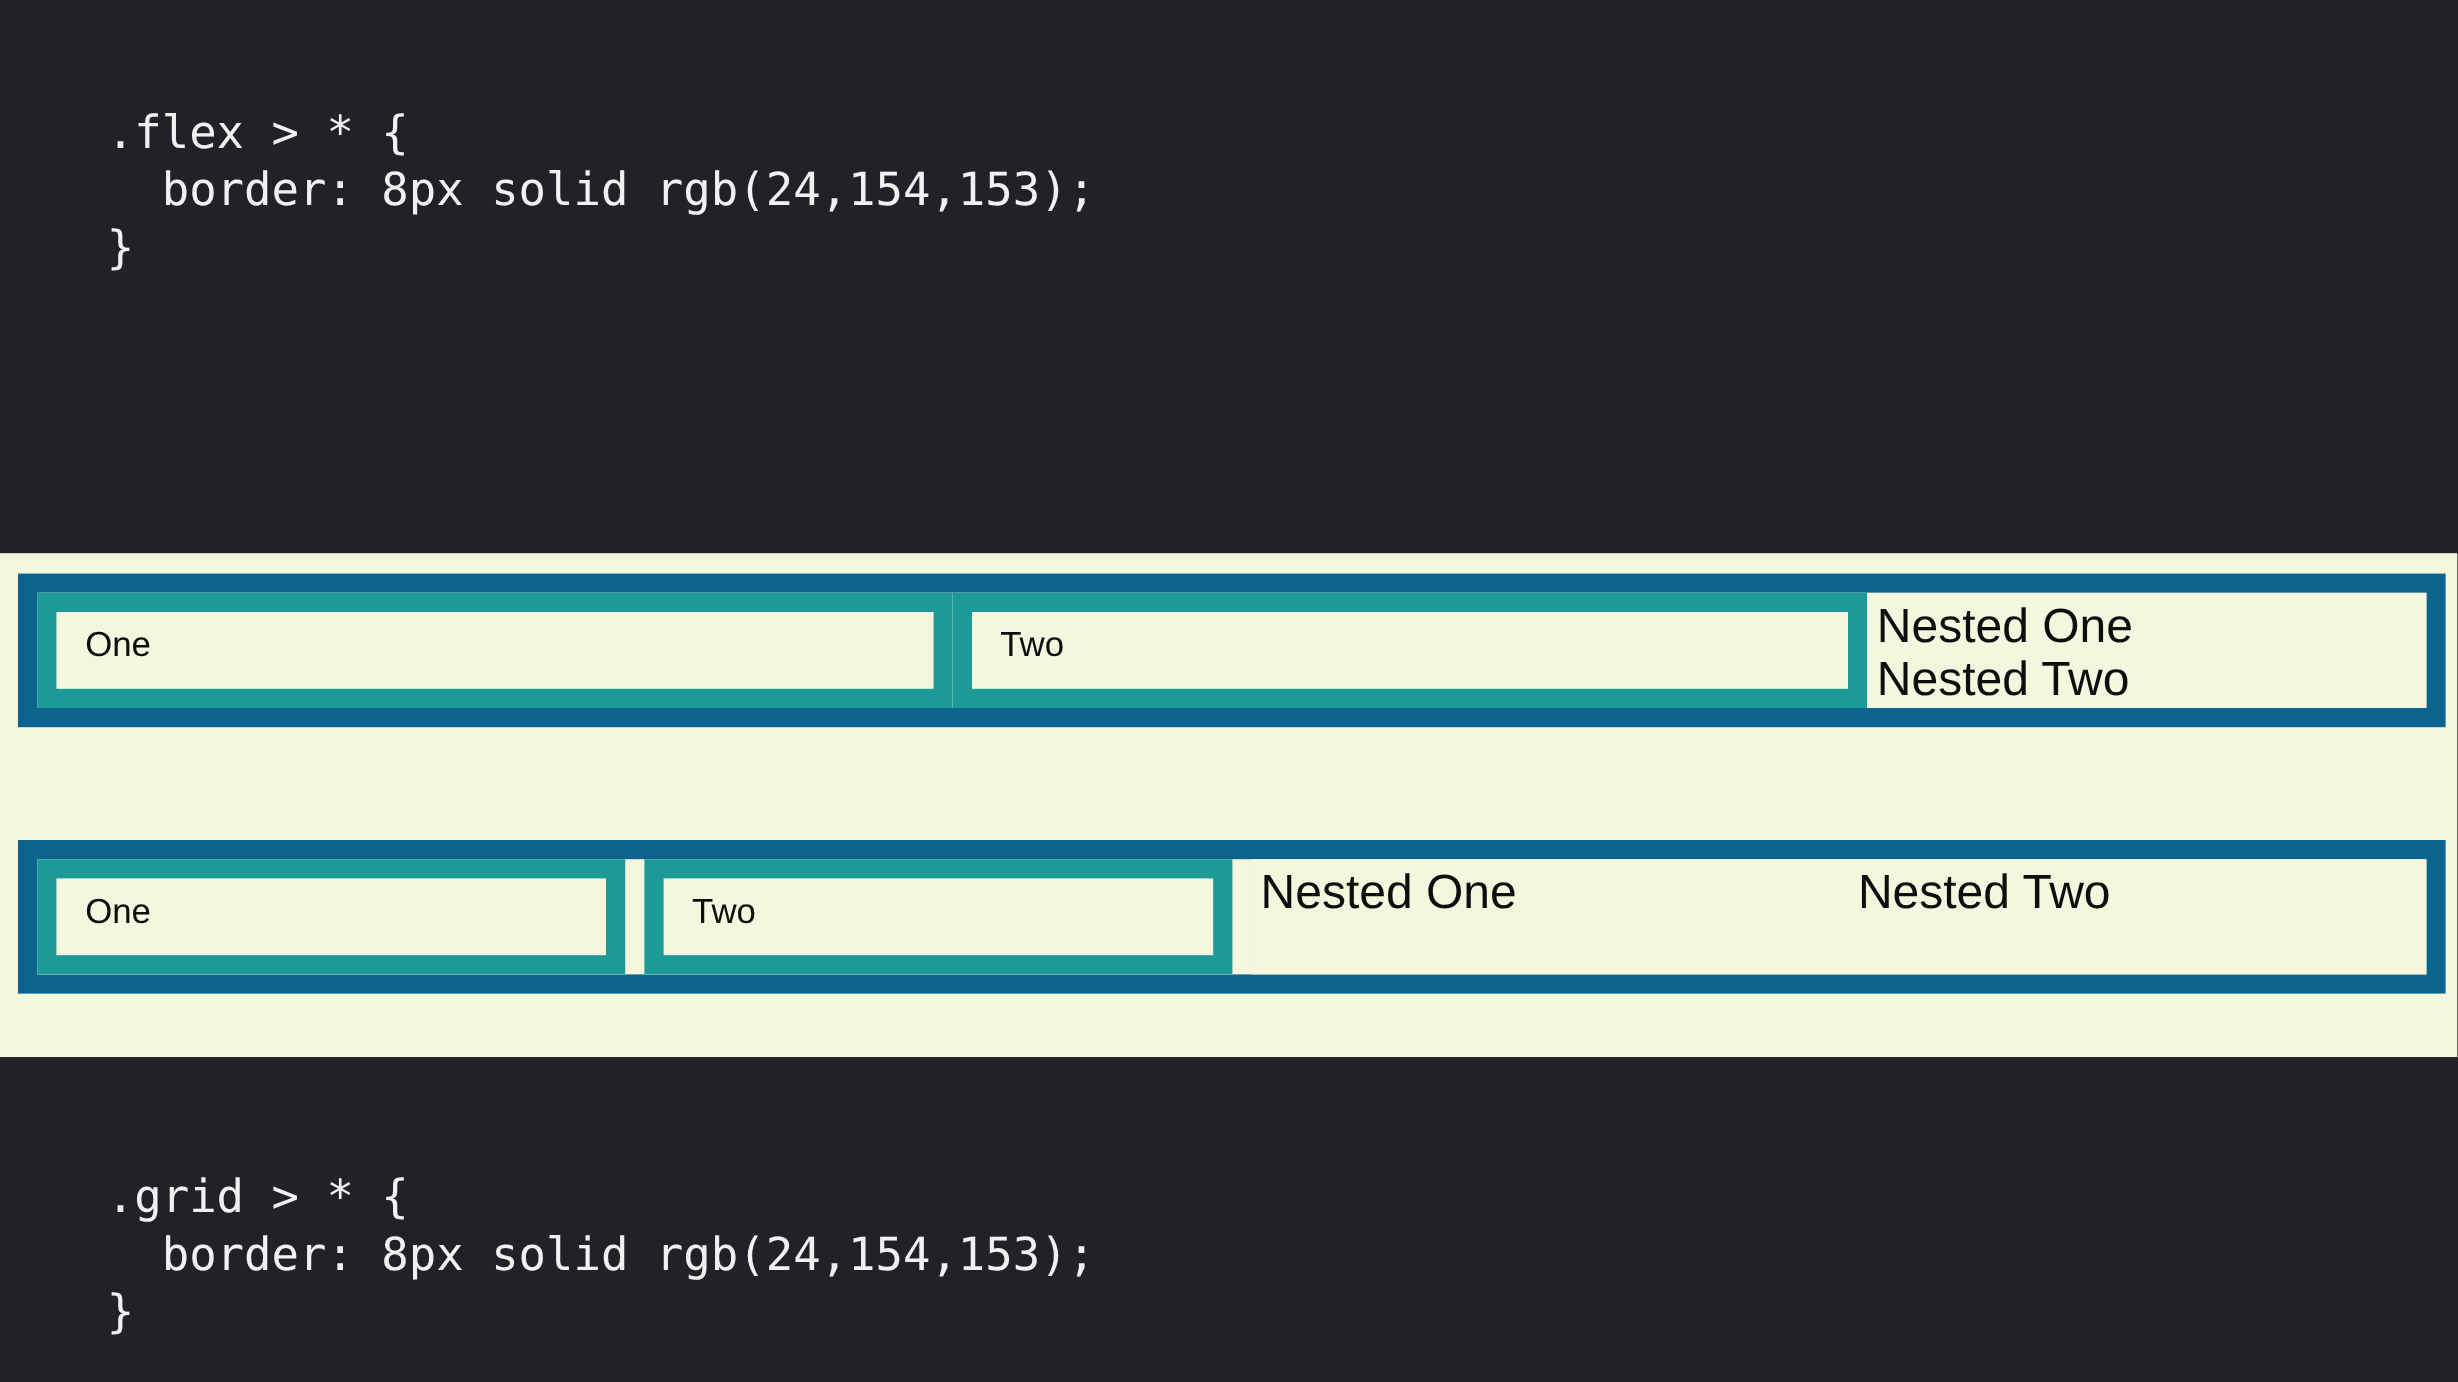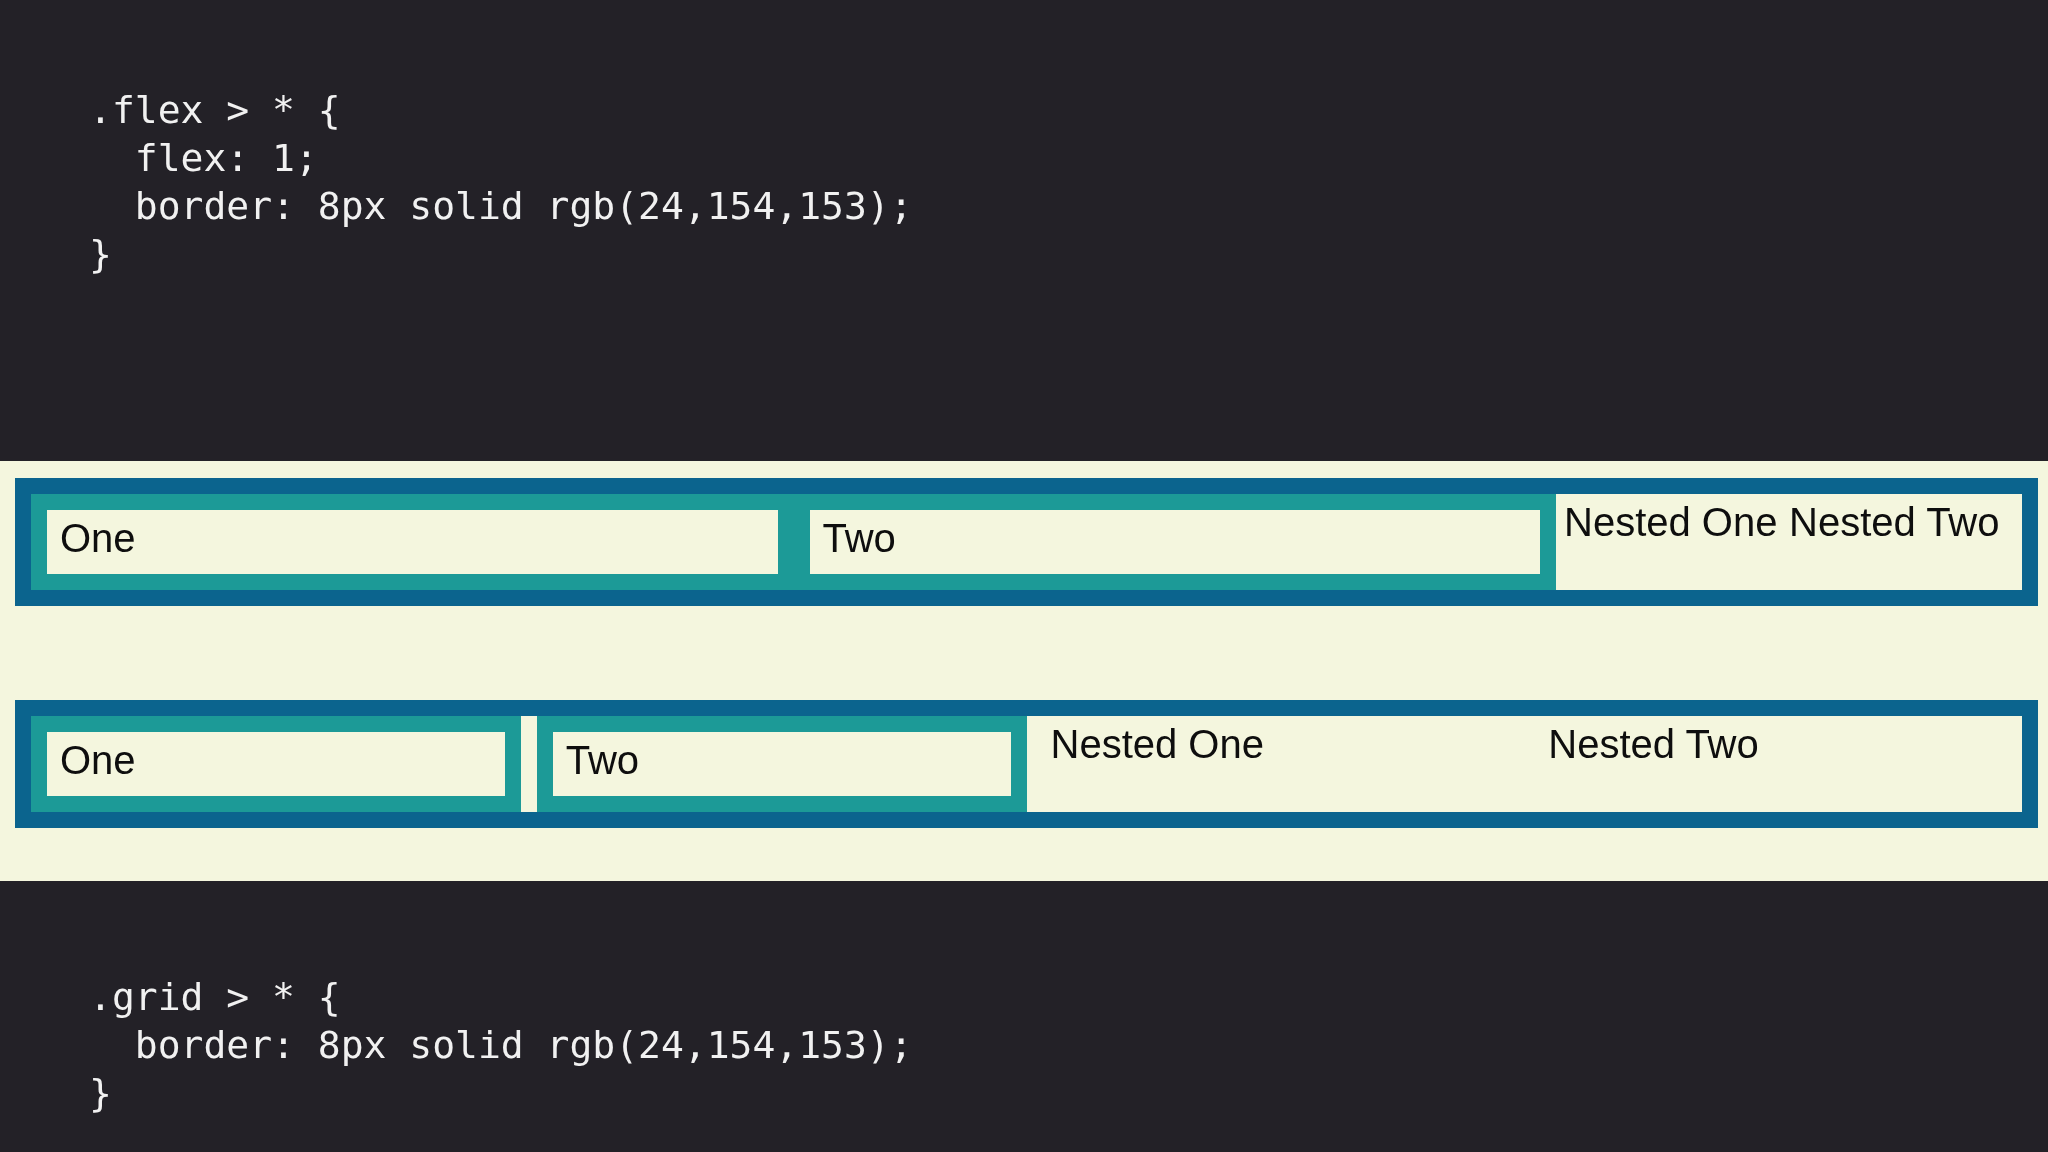--- a/index.html
+++ b/index.html
@@ -50,33 +50,34 @@
     top:239px;
     display:grid;
     grid-template-columns:1fr 1fr 2fr;
     gap:16px;
     align-items:stretch;
   }
 
   .demo-item{
     border:16px solid var(--item-border-teal);
     background:var(--panel-cream);
-    padding:4px 13px;
-    font-size:40px;
+    padding:4px 24px;
+    font-size:29px;
     line-height:48px;
     color:var(--label-text);
     overflow:hidden;
     white-space:nowrap;
   }
   .flex-demo > .demo-item{flex:1 1 0;}
 
   .nested-box{
     background:var(--panel-cream);
     padding:4px 8px;
     overflow:hidden;
+    flex-direction:column;
   }
   .nested-flex{
     flex:0 0 466px;
     display:flex;
     align-items:flex-start;
   }
   .nested-flex > .nested-cell{flex:1 1 0;}
   .nested-grid{
     display:grid;
     grid-template-columns:1fr 1fr;
@@ -91,21 +92,20 @@
     overflow:hidden;
   }
   .nested-grid > .nested-cell{padding:0 8px;}
 </style>
 </head>
 <body>
 
 <div class="dark-section dark-top">
   <div class="code-block code-top">
     <div class="code-line">.flex &gt; * {</div>
-    <div class="code-line">  flex: 1;</div>
     <div class="code-line">  border: 8px solid rgb(24,154,153);</div>
     <div class="code-line">}</div>
   </div>
 </div>
 
 <div class="band">
 
   <div class="demo-container flex-demo">
     <div class="demo-item">One</div>
     <div class="demo-item">Two</div>

